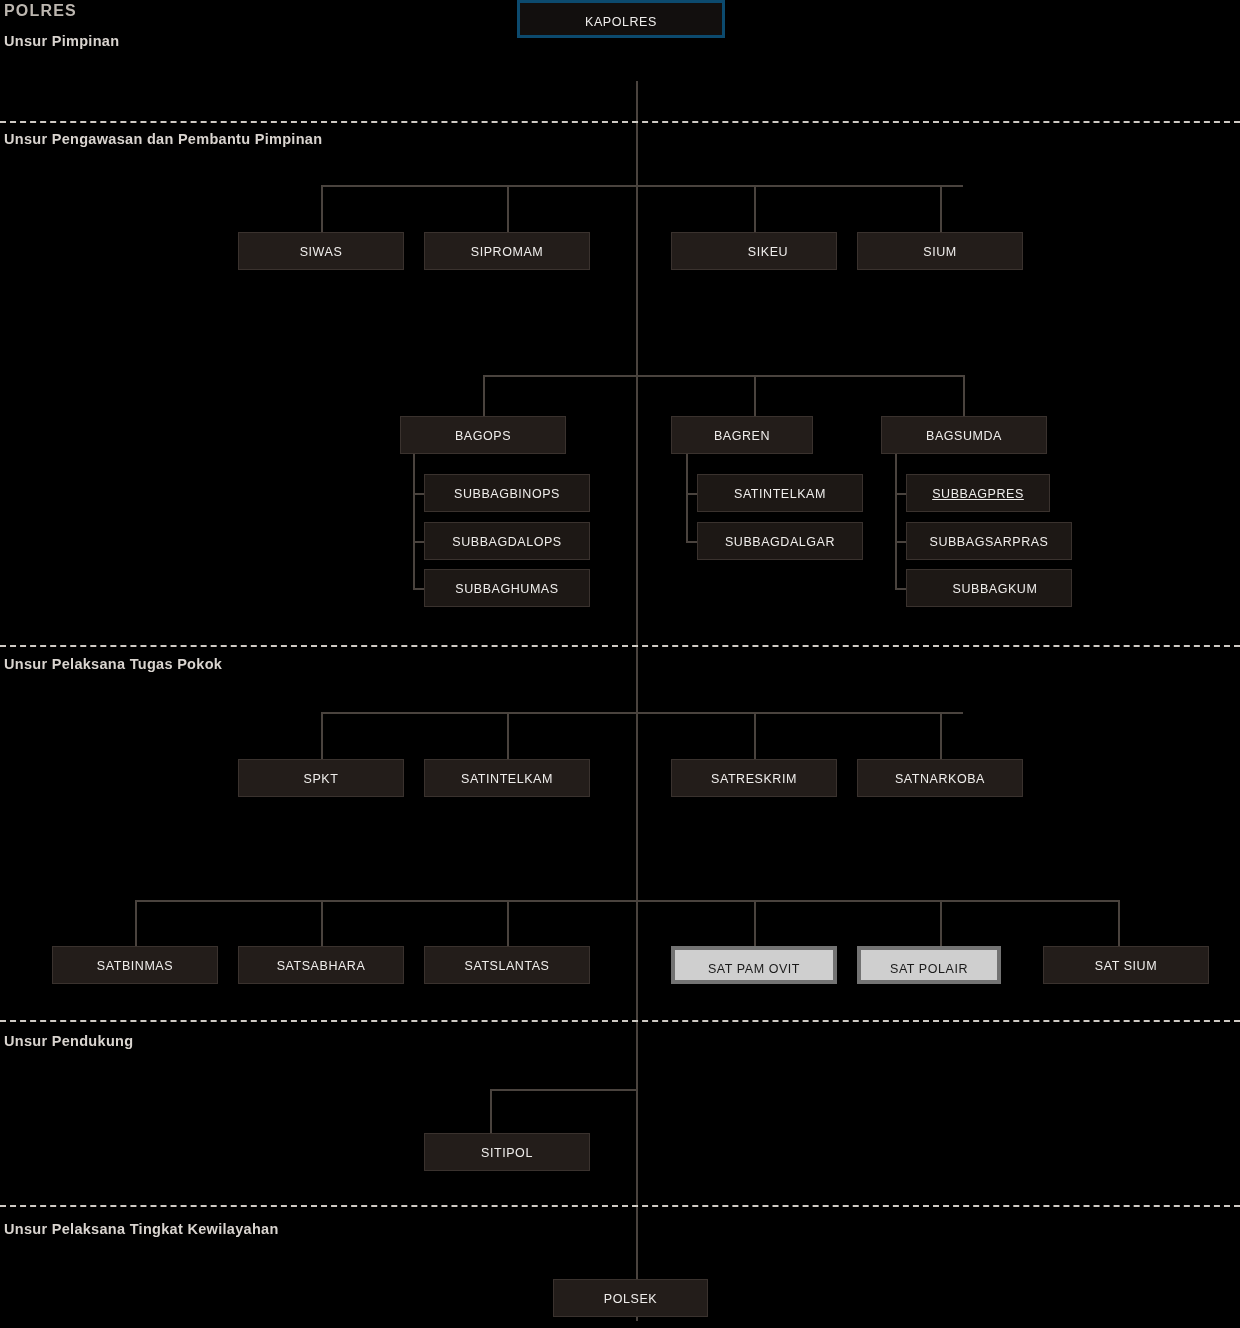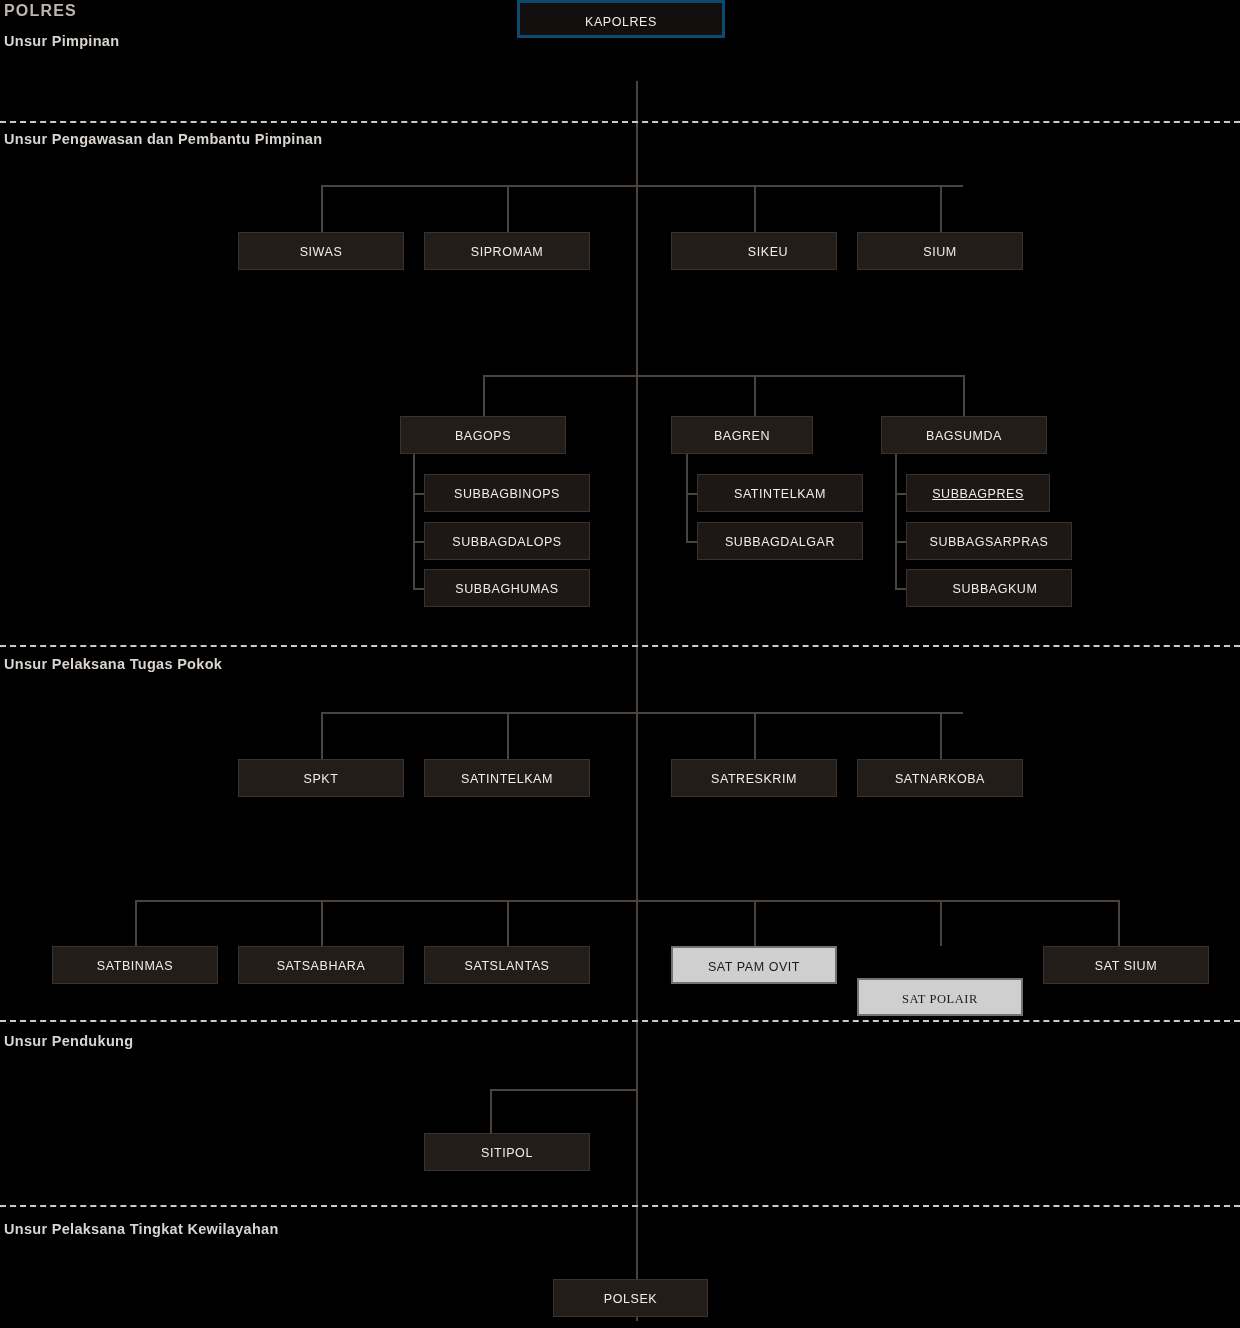--- a/index.html
+++ b/index.html
@@ -14,21 +14,21 @@
   .title-sub{position:absolute;left:4px;top:33px;font-size:14.5px;font-weight:bold;
              letter-spacing:.3px;color:#d9d4cf;}
   
   .divider{position:absolute;left:0;width:1240px;height:0;
            border-top:2px dashed #cfcac4;}
   
   .node{position:absolute;box-sizing:border-box;height:38px;line-height:38px;
         text-align:center;font-size:12.5px;letter-spacing:.55px;
         background:#231d1a;color:#f0eeec;border:1px solid #3a322e;}
   .node.dark2{background:#1d1815;}
-  .node.light{background:#cfcfcf;color:#1a1a1a;border:2px solid #737373;}
+  .node.light{background:#cfcfcf;color:#1a1a1a;border:4px solid #737373;}
   .node.mid{background:#6d6660;color:#f4f2f0;border:1px solid #7a736d;}
   .node.blk{background:#120f0e;border:3px solid #0c4a6e;}
   
   .ln{position:absolute;background:#4a433e;}
   .vln{width:2px;}
   .hln{height:2px;}
 </style>
 </head>
 <body>
 
@@ -105,21 +105,21 @@
   <div class="ln vln" style="left:321px;top:900px;height:46px;"></div>
   <div class="ln vln" style="left:507px;top:900px;height:46px;"></div>
   <div class="ln vln" style="left:754px;top:900px;height:46px;"></div>
   <div class="ln vln" style="left:940px;top:900px;height:46px;"></div>
   <div class="ln vln" style="left:1118px;top:900px;height:46px;"></div>
 
   <div class="node" style="left:52px;top:946px;width:166px;">SATBINMAS</div>
   <div class="node" style="left:238px;top:946px;width:166px;">SATSABHARA</div>
   <div class="node" style="left:424px;top:946px;width:166px;">SATSLANTAS</div>
   <div class="node light" style="left:671px;top:946px;width:166px;">SAT PAM OVIT</div>
-  <div class="node light" style="left:857px;top:978px;width:166px;font-family:Liberation Serif, serif;">SAT  POLAIR</div>
+  <div class="node light" style="left:857px;top:946px;width:144px;">SAT  POLAIR</div>
   <div class="node" style="left:1043px;top:946px;width:166px;">SAT  SIUM</div>
 
   <div class="divider" style="top:1020px;"></div>
   <div class="sec-label" style="top:1033px;">Unsur Pendukung</div>
 
   <div class="ln hln" style="left:490px;top:1089px;width:148px;"></div>
   <div class="ln vln" style="left:490px;top:1089px;height:44px;"></div>
   <div class="node" style="left:424px;top:1133px;width:166px;">SITIPOL</div>
 
   <div class="divider" style="top:1205px;"></div>

